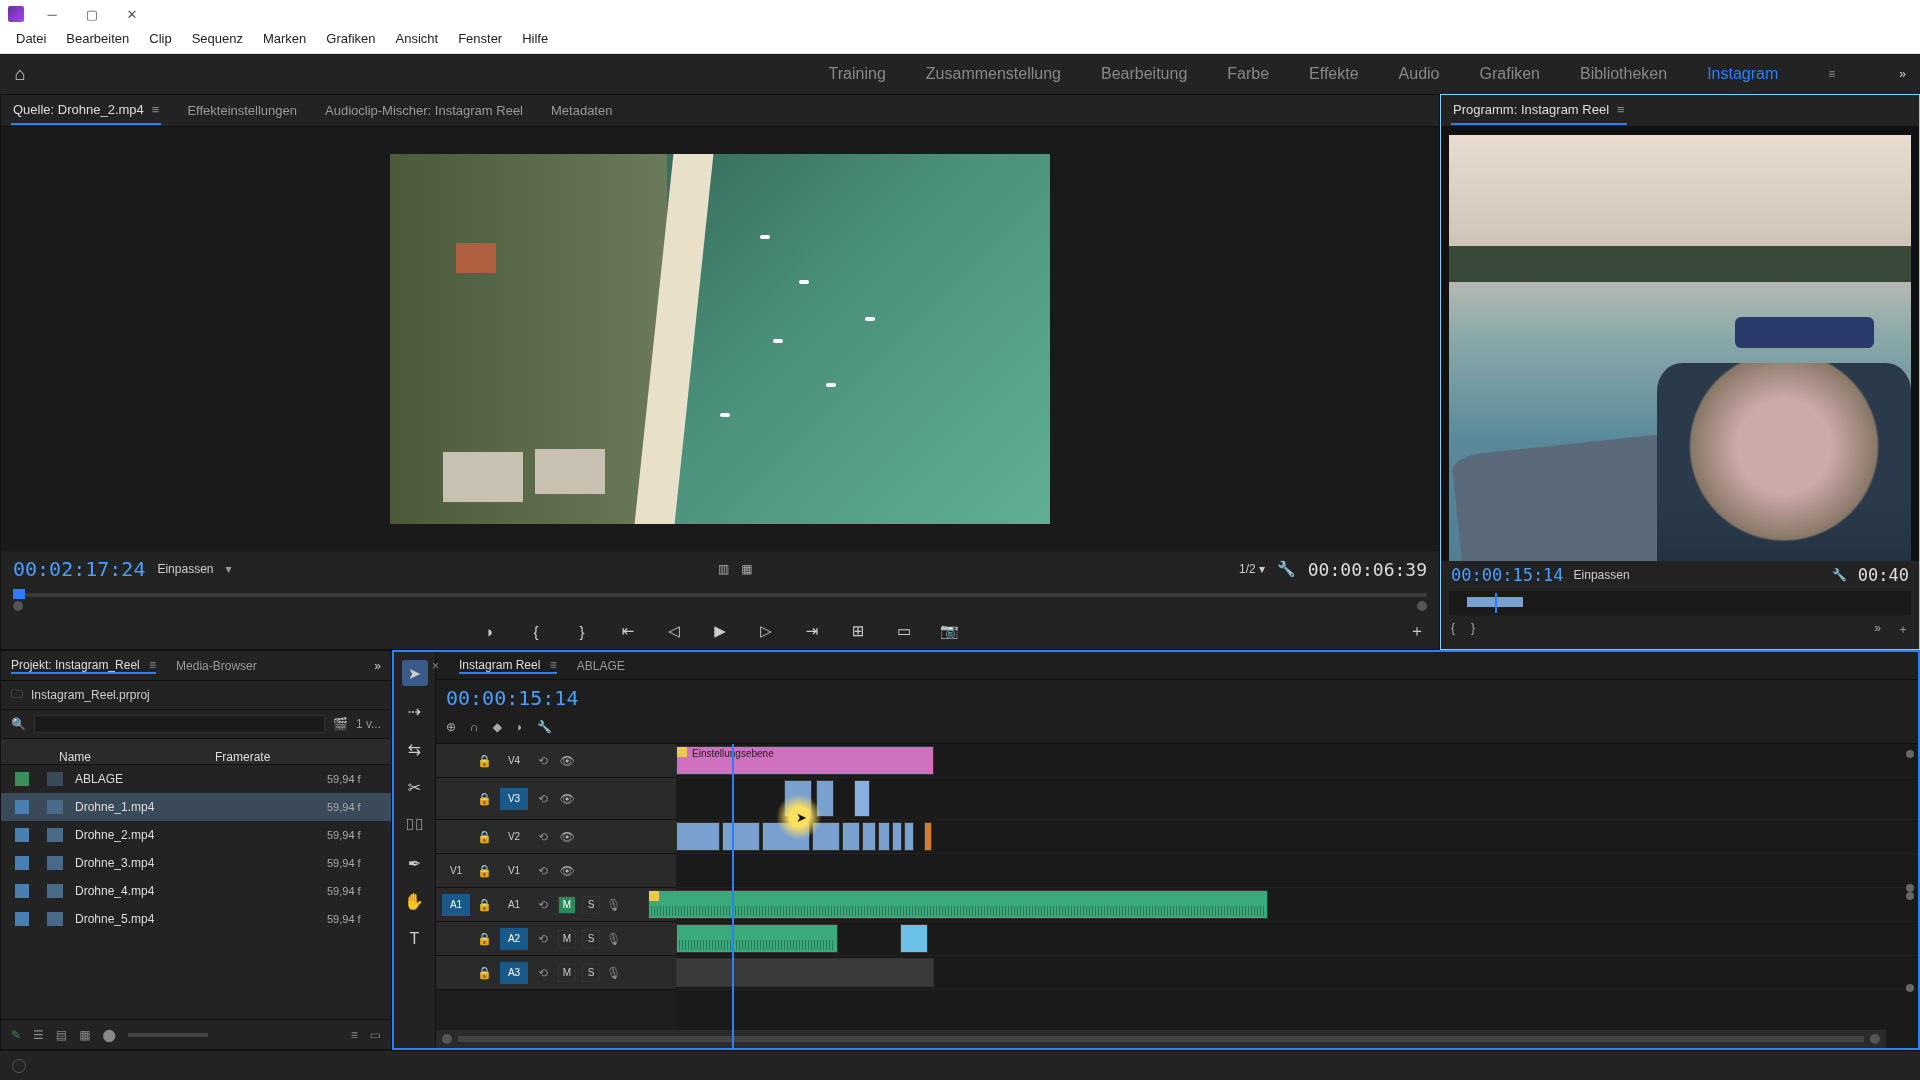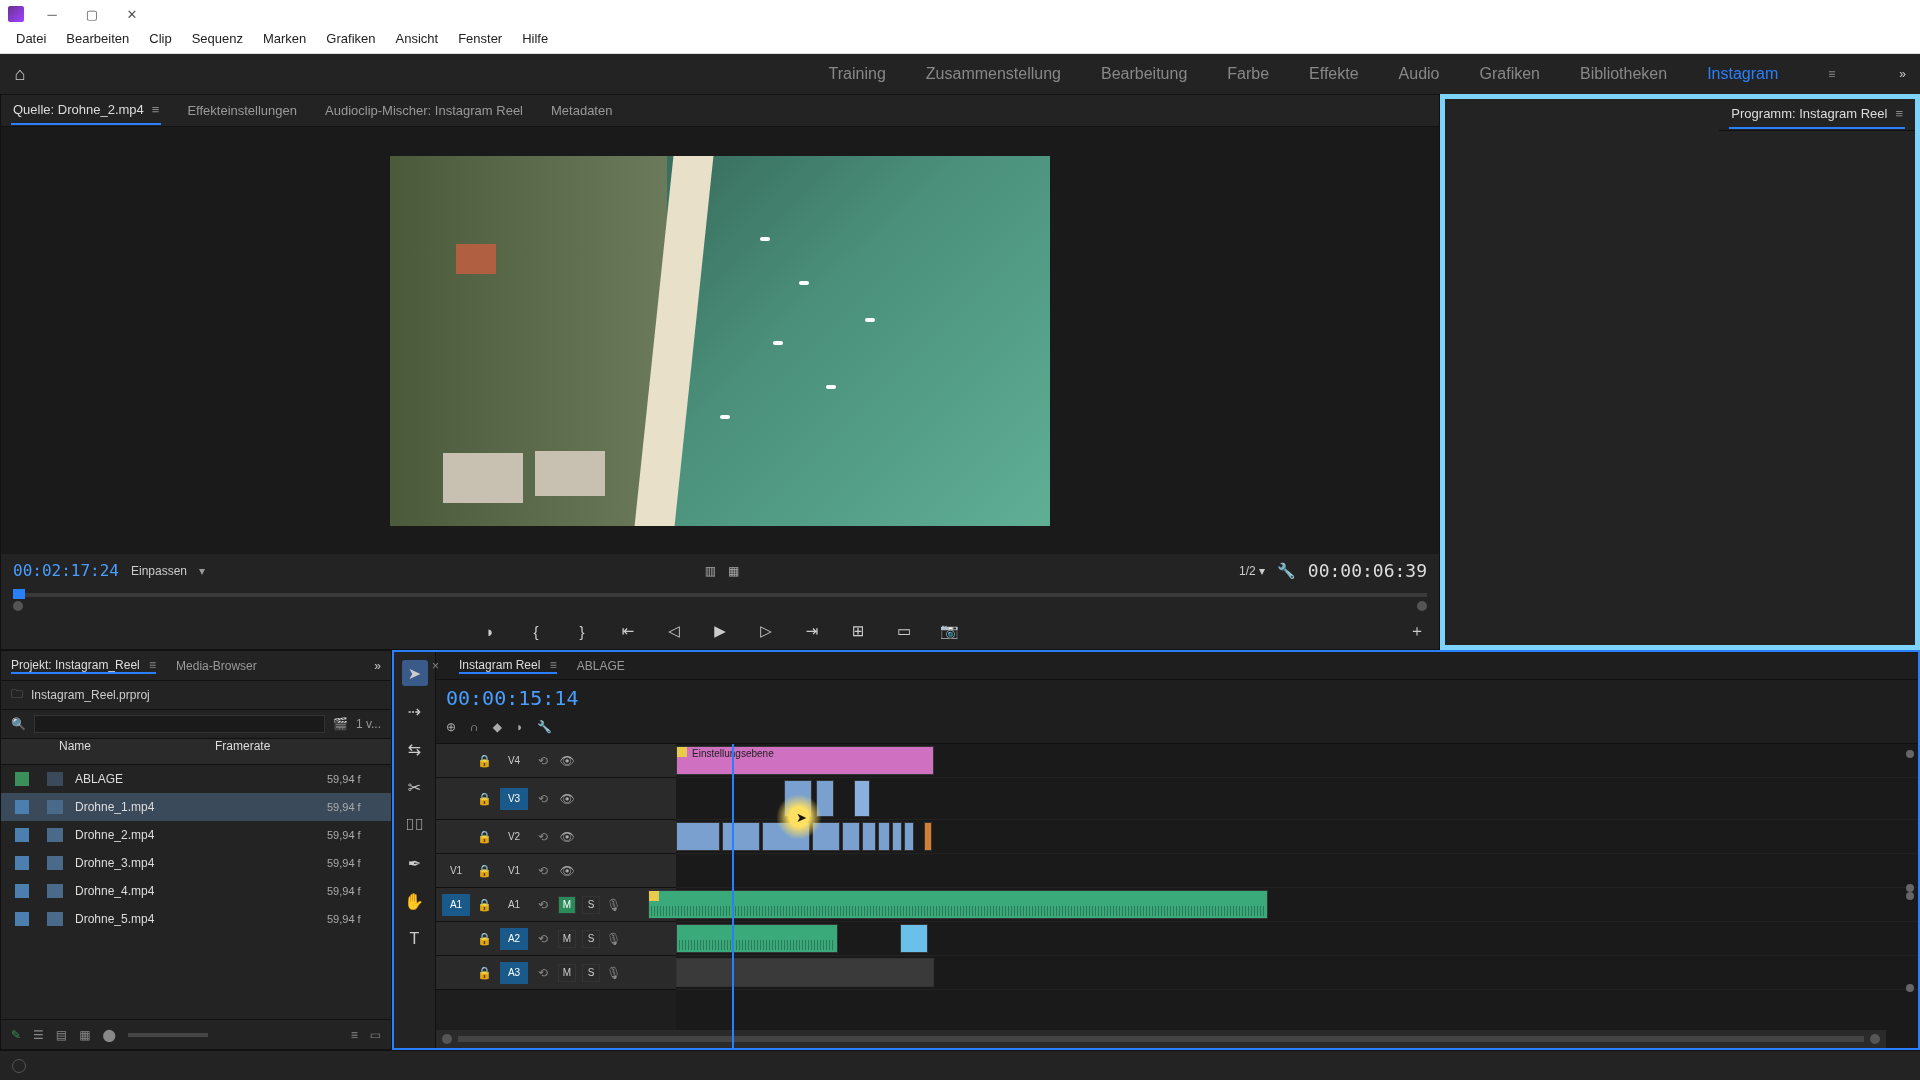--- a/index.html
+++ b/index.html
@@ -22,41 +22,41 @@
 .workspacebar .wsitems { display: flex; align-items:center; gap: 40px; padding-right: 40px; }
 .workspacebar .wsitem { color: #888; font-size: 16px; }
 .workspacebar .wsitem.active { color: #2a7fff; }
 .workspacebar .wsmenu { color: #888; padding: 0 10px; }
 .workspacebar .wsmore { color: #ccc; padding: 0 14px; }
 
 
 .main { position: absolute; top: 94px; bottom: 30px; left: 0; right: 0; display: flex; flex-direction: column; }
 .upper { flex: 1; display: flex; min-height: 0; }
 .source-panel { flex: 1; display:flex; flex-direction:column; border: 1px solid #111; }
-.program-panel { width: 480px; display:flex; flex-direction:column; border:5px solid #7dd3fc;align-items:flex-end; }
+.program-panel { width: 480px; display:flex; flex-direction:column; border:1px solid #7dd3fc; }
 
 
 .tabs { height: 32px; display: flex; align-items:center; padding: 0 10px; gap: 24px; background:#232323; border-bottom: 1px solid #111; font-size:13px; }
 .tabs .tab { color:#999; padding: 6px 2px; }
 .tabs .tab.active { color:#ddd; border-bottom: 2px solid #2a7fff; }
 .tabs .tab .tabmenu { margin-left: 8px; color:#888; }
 
 
 .monitor-body { flex:1; display:flex; align-items:center; justify-content:center; background:#1a1a1a; position:relative; }
 .monitor-img { width: 660px; height: 370px; background: linear-gradient(135deg, #2a5a4a 0%, #3a7060 30%, #4a8f7a 55%, #5faf95 100%); position:relative; overflow:hidden; }
 .monitor-img .land { position:absolute; left:0; top:0; width:42%; height:100%; background: linear-gradient(90deg,#4a5a3a,#5a6a4a,#6a7a5a); }
 .monitor-img .building { position:absolute; background:#c8c0b0; }
 .monitor-img .b1 { left:8%; bottom:6%; width:80px; height:50px; }
 .monitor-img .b2 { left:22%; bottom:8%; width:70px; height:45px; }
 .monitor-img .b3 { left:10%; top:24%; width:40px; height:30px; background:#b06040; }
 .monitor-img .beach { position:absolute; left:40%; top:0; width:6%; height:100%; background:#e8e0c8; transform: skewX(-6deg); }
 .monitor-img .boat { position:absolute; width:10px; height:4px; background:#fff; border-radius:2px; }
 
 .monitor-controls { padding: 6px 12px; display:flex; align-items:center; gap:12px; }
-.monitor-controls .tc { color:#4a9eff; font-size:16px; font-family:monospace; }
+.monitor-controls .tc { color:#4a9eff; font-size:20px; font-family:monospace; }
 .monitor-controls .fitlabel { color:#ccc; }
 .monitor-controls .fitdd { color:#999; }
 .monitor-controls .spacer { flex:1; }
 .monitor-controls .quality { color:#ccc; }
 .monitor-controls .wrench { color:#aaa; font-size:15px; }
 .monitor-controls .tc-right { color:#ddd; font-size:18px; font-family:monospace; }
 
 .monitor-scrub { height: 26px; background:#232323; padding: 4px 12px; position:relative; }
 .monitor-scrub .ruler { position:absolute; left:12px; right:12px; top:6px; height:4px; background:#3a3a3a; }
 .monitor-scrub .play-ind { position:absolute; top:2px; width:12px; height:10px; background:#2a7fff; }
@@ -77,21 +77,21 @@
 .proj-tabs .tab { color:#999; font-size:12px; }
 .proj-tabs .tab.active { color:#ddd; border-bottom:2px solid #2a7fff; }
 .proj-tabs .more { margin-left:auto; color:#ccc; }
 .proj-breadcrumb { height:28px; display:flex; align-items:center; padding: 0 10px; gap:8px; color:#ccc; font-size:12px; }
 .proj-breadcrumb .foldericon { color:#888; }
 .proj-search { height:30px; display:flex; align-items:center; padding:0 10px; gap:8px; border-top:1px solid #111; border-bottom:1px solid #111; }
 .proj-search .searchicon { color:#888; }
 .proj-search .sfield { flex:1; height:18px; background:#1a1a1a; border:1px solid #333; }
 .proj-search .clapicon { color:#888; }
 .proj-search .viewcount { color:#999; }
-.proj-header { height:26px; display:flex; align-items:flex-start; padding-left: 14px; background:#2a2a2a; border-bottom: 1px solid #111; }
+.proj-header { height:26px; display:flex; align-items:flex-end; padding-left: 14px; background:#2a2a2a; border-bottom: 1px solid #111; }
 .proj-header .thcol { color:#ddd; font-size:12px; }
 .proj-header .thname { width: 200px; padding-left: 44px; }
 .proj-list { flex:1; overflow:auto; }
 .proj-row { height:28px; display:flex; align-items:center; padding:0 14px; gap:8px; }
 .proj-row.sel { background:#3a4a5a; }
 .proj-row .swatch { width:14px; height:14px; background:#3a8f5a; }
 .proj-row .swatch.blue { background:#4a7faf; }
 .proj-row .typeicon { width:16px; height:14px; background:#3a4a5a; margin-left: 10px; }
 .proj-row .typeicon.vid { background:#4a6a8a; }
 .proj-row .name { flex:1; margin-left: 4px; color:#ddd; }

